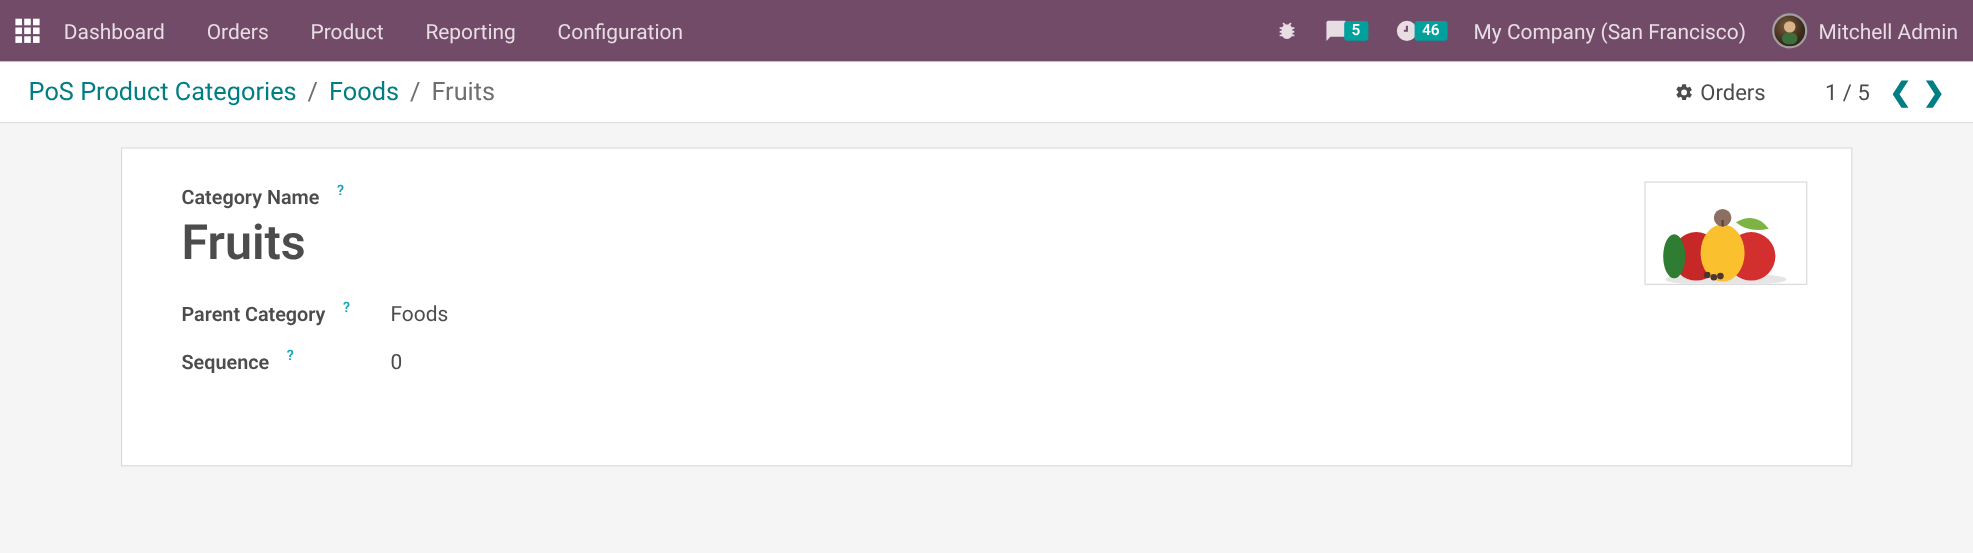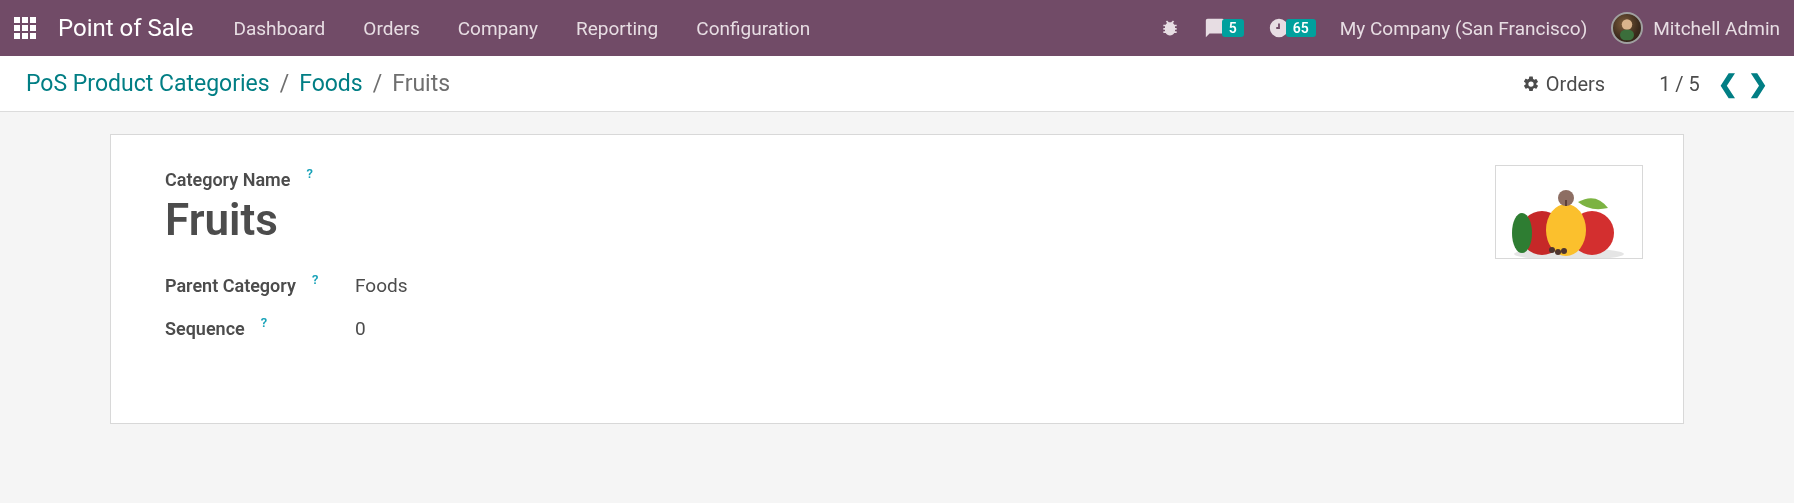--- a/index.html
+++ b/index.html
@@ -190,46 +190,45 @@
       <span></span>
         <span></span>
         <span></span>
       <span></span>
         <span></span>
         <span></span>
       <span></span>
         <span></span>
         <span></span>
     </div>
-    <div class="brand">Point of Sale</div>
     <div class="nav-links">
       <div class="nav-link">Dashboard</div>
       <div class="nav-link">Orders</div>
-      <div class="nav-link">Company</div>
+      <div class="nav-link">Product</div>
       <div class="nav-link">Reporting</div>
       <div class="nav-link">Configuration</div>
     </div>
   </div>
   <div class="navbar-right">
     <div class="nav-icon-btn">
       <svg width="20" height="20" viewBox="0 0 24 24" fill="currentColor">
           <path d="M20 8h-2.81a5.985 5.985 0 0 0-1.82-1.96l1.63-1.63-1.41-1.41-2.17 2.17C12.96 5.06 12.49 5 12 5s-.96.06-1.42.17L8.41 3l-1.41 1.41 1.63 1.63C7.88 6.55 7.26 7.22 6.81 8H4v2h2.09c-.05.33-.09.66-.09 1v1H4v2h2v1c0 .34.04.67.09 1H4v2h2.81c1.04 1.79 2.97 3 5.19 3s4.15-1.21 5.19-3H20v-2h-2.09c.05-.33.09-.66.09-1v-1h2v-2h-2v-1c0-.34-.04-.67-.09-1H20V8z"></path>
         </svg>
     </div>
     <div class="nav-icon-btn">
       <svg width="22" height="22" viewBox="0 0 24 24" fill="currentColor">
           <path d="M20 2H4c-1.1 0-2 .9-2 2v18l4-4h14c1.1 0 2-.9 2-2V4c0-1.1-.9-2-2-2z"></path>
         </svg>
       <span class="badge">5</span>
     </div>
     <div class="nav-icon-btn">
       <svg width="22" height="22" viewBox="0 0 24 24" fill="currentColor">
           <path d="M12 2A10 10 0 1 0 22 12 10 10 0 0 0 12 2zm1 11h-4v-2h2V7h2z"></path>
         </svg>
-      <span class="badge">65</span>
+      <span class="badge">46</span>
     </div>
     <div class="company-name">My Company (San Francisco)</div>
     <div class="user-section">
       <div class="avatar">
         <svg viewBox="0 0 32 32">
             <circle cx="16" cy="12" r="6" fill="#d9b38c"></circle>
             <rect x="8" y="18" width="16" height="12" rx="6" fill="#3b6e3b"></rect>
           </svg>
       </div>
       <span class="user-name">Mitchell Admin</span>

